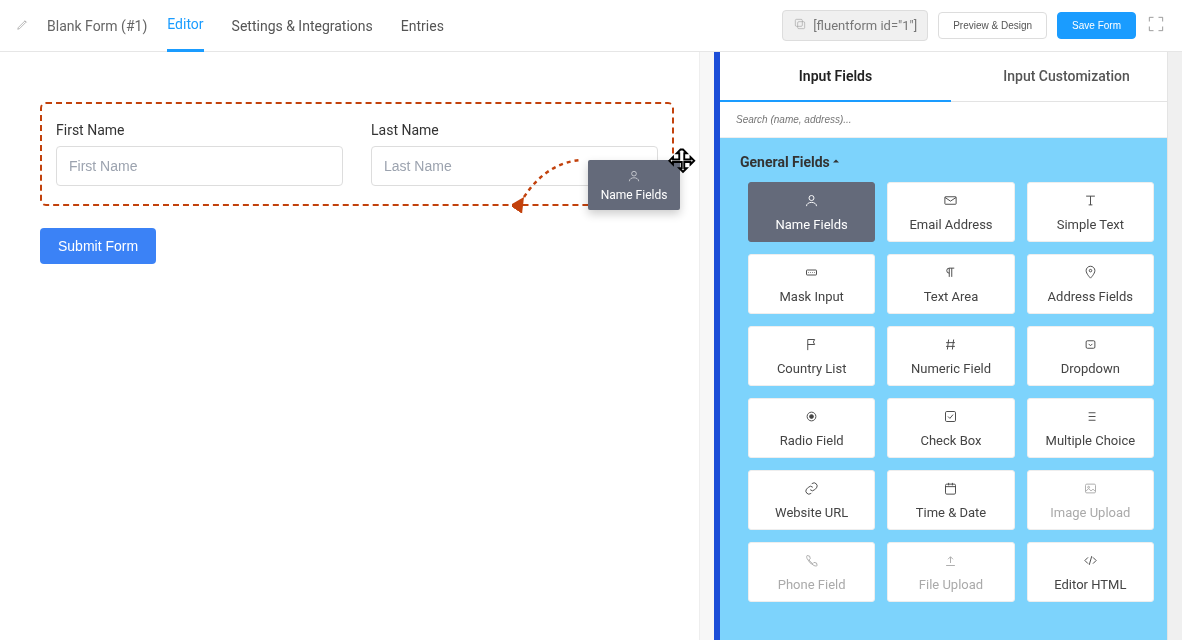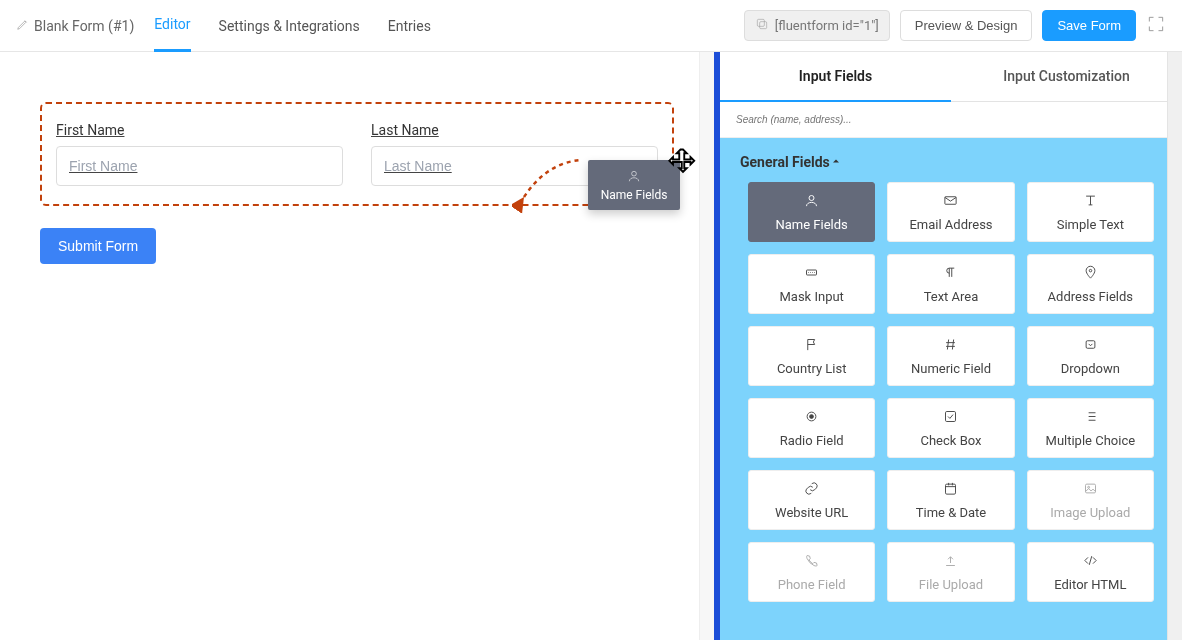--- a/index.html
+++ b/index.html
@@ -15,53 +15,52 @@
   }
   
   .topbar {
     display: flex;
     align-items: center;
     padding: 0 16px;
     height: 52px;
     border-bottom: 1px solid #e6e6e6;
   }
   .form-title-wrap {
-    display: flex; align-items: center; gap: 4px; color:#666;
+    display: flex; align-items: center; gap: 17px; color:#666;
     margin-right: 20px;
   }
   .form-title-wrap svg { width:14px; height:14px; stroke:#888; fill:none; }
   .nav-tabs { display:flex; gap:28px; }
   .nav-tab {
     height:52px; display:flex; align-items:center;
     color:#555; font-weight:400; cursor:pointer;
   }
   .nav-tab.active { color:#1a9cff; border-bottom:3px solid #1a9cff; height:52px;}
   .topbar-actions { margin-left:auto; display:flex; gap:10px; align-items:center;}
   .shortcode-box {
     background:#f0f0f0; border:1px solid #ddd; border-radius:4px;
     padding:6px 10px; display:flex; align-items:center; gap:6px;
     color:#777; font-size:13px;
   }
   .btn {
     border:1px solid #ddd; background:#fff; border-radius:4px;
-    padding:7px 14px; color:#555; font-size:13px; cursor:pointer;
+    padding:7px 14px; color:#555; font-size:10px; cursor:pointer;
   }
   .btn-primary { background:#1a9cff; border-color:#1a9cff; color:#fff; }
   .fullscreen-icon svg { width:20px; height:20px; stroke:#888; fill:none;}
   
   
   .main { display:flex; height:588px; }
   .canvas-wrap { flex:1; position:relative; background:#fff; }
   .scrollbar-stub {
     position:absolute; right:0; top:0; width:15px; height:100%;
     background:#f7f7f7; border-left:1px solid #eee;
   }
   .canvas {
     padding: 50px 40px 40px 40px;
-    text-decoration: underline;
   }
   .field-outline {
     border:2px dashed #c2410c; border-radius:6px;
     padding:18px 14px 18px 14px;
     display:flex; gap:28px;
   }
   .field-col { flex:1; display:flex; flex-direction:column; gap:8px;}
   .field-label { color:#333; font-size:14px;}
   .text-input {
     border:1px solid #ddd; border-radius:4px; height:40px;

